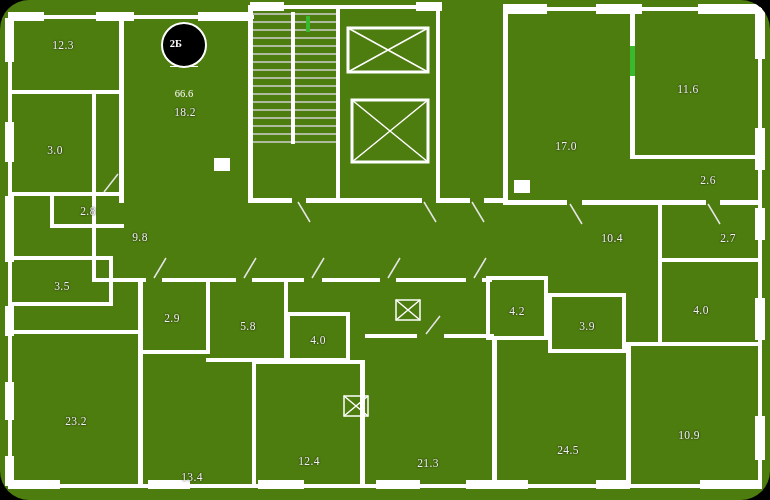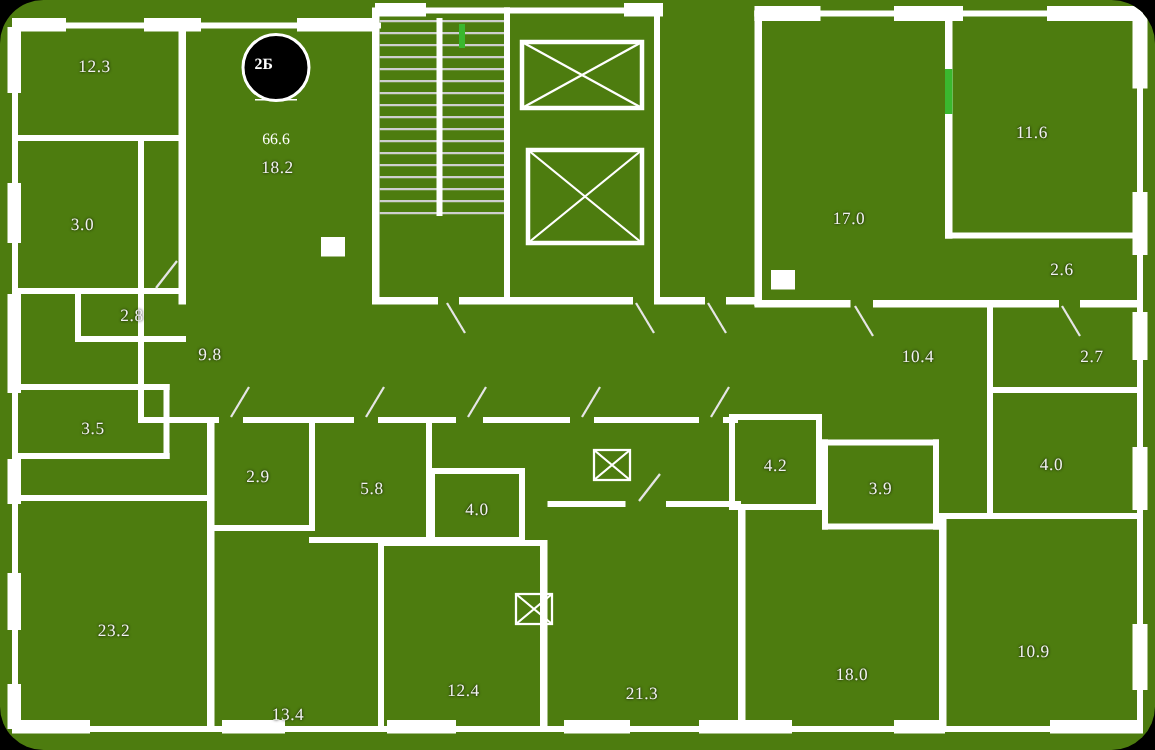--- a/index.html
+++ b/index.html
@@ -183,21 +183,21 @@
   <div class="room-label" style="left:62px;top:286px">3.5</div>
   <div class="room-label" style="left:76px;top:421px">23.2</div>
   <div class="room-label" style="left:172px;top:318px">2.9</div>
   <div class="room-label" style="left:248px;top:326px">5.8</div>
   <div class="room-label" style="left:192px;top:477px">13.4</div>
   <div class="room-label" style="left:309px;top:461px">12.4</div>
   <div class="room-label" style="left:318px;top:340px">4.0</div>
   <div class="room-label" style="left:428px;top:463px">21.3</div>
   <div class="room-label" style="left:517px;top:311px">4.2</div>
   <div class="room-label" style="left:587px;top:326px">3.9</div>
-  <div class="room-label" style="left:568px;top:450px">18.0</div>
+  <div class="room-label" style="left:568px;top:450px">24.5</div>
   <div class="room-label" style="left:566px;top:146px">17.0</div>
   <div class="room-label" style="left:688px;top:89px">11.6</div>
   <div class="room-label" style="left:708px;top:180px">2.6</div>
   <div class="room-label" style="left:612px;top:238px">10.4</div>
   <div class="room-label" style="left:728px;top:238px">2.7</div>
   <div class="room-label" style="left:701px;top:310px">4.0</div>
   <div class="room-label" style="left:689px;top:435px">10.9</div>
 
   <div class="badge" style="left:184px;top:45px">
     <div class="badge-type">2Б</div>

